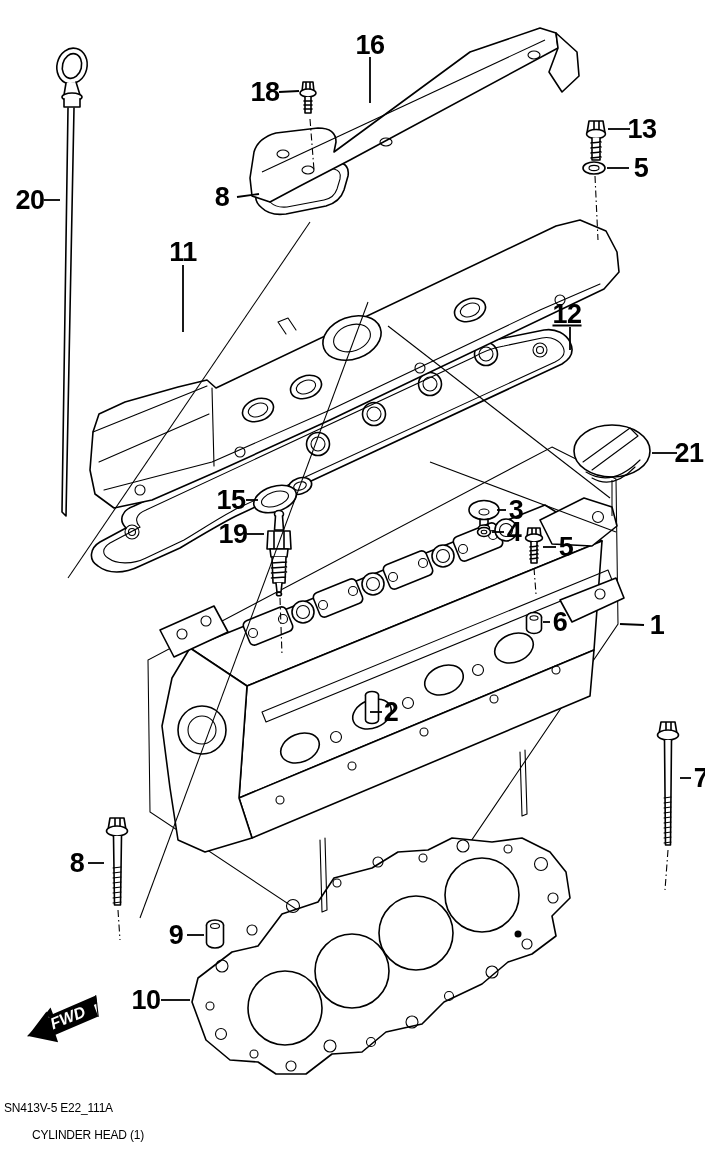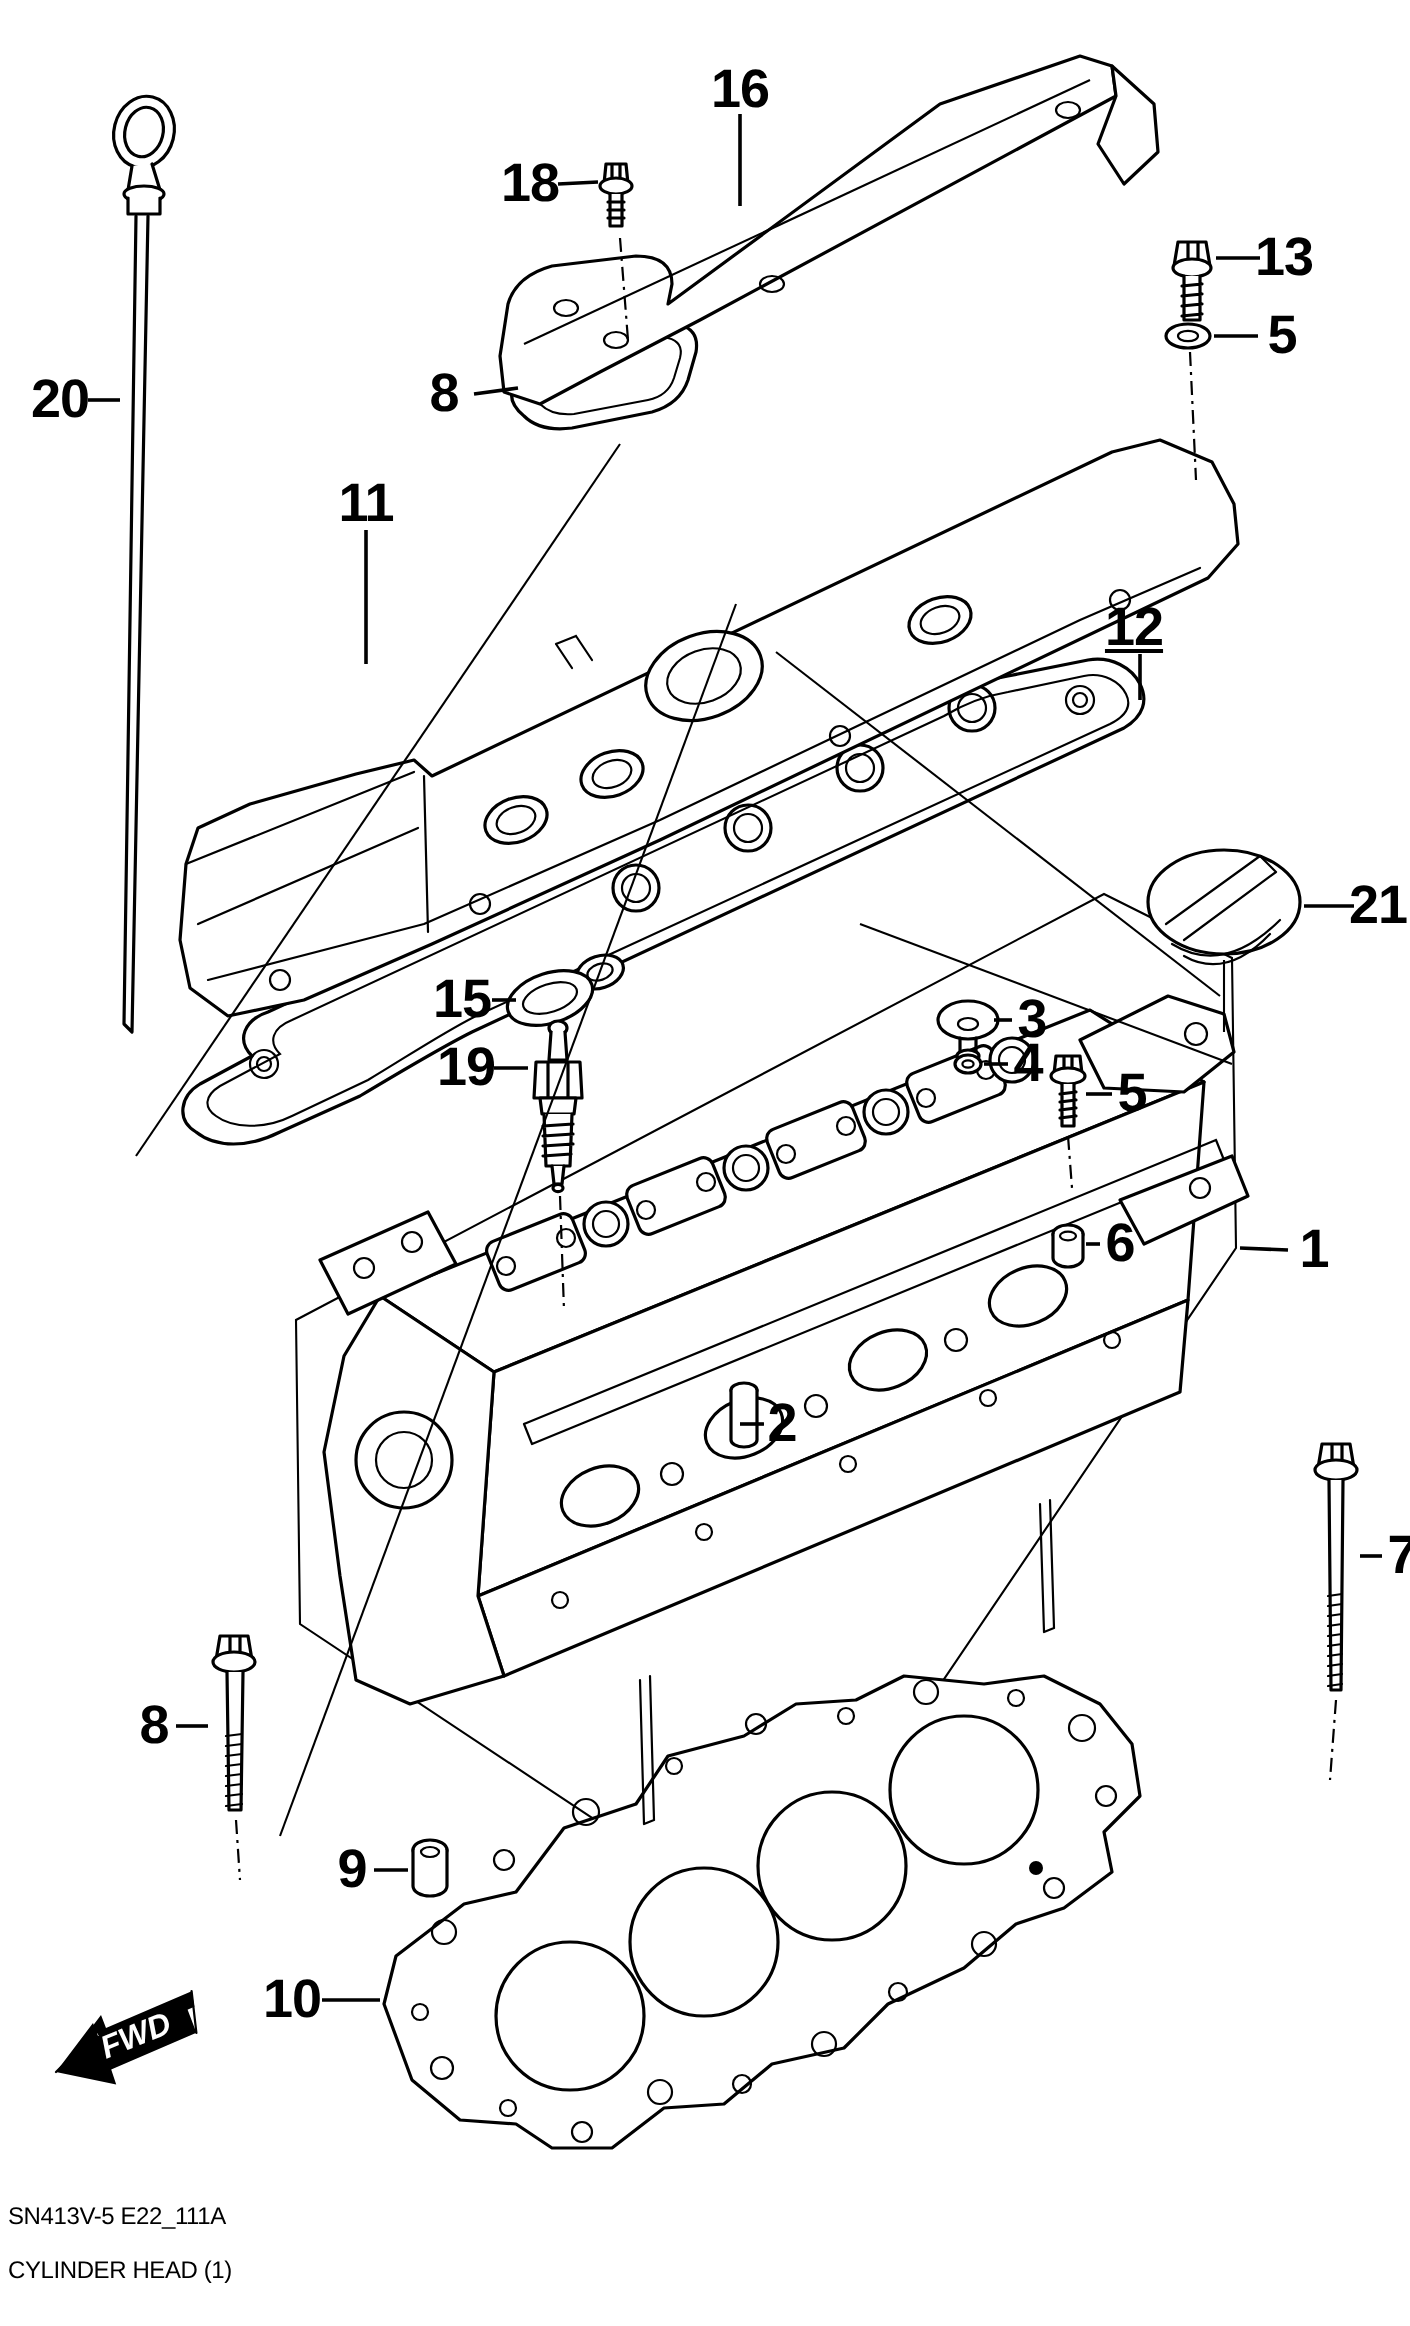--- a/index.html
+++ b/index.html
@@ -3,21 +3,21 @@
 <meta charset="utf-8">
 <style>
   html,body{margin:0;padding:0;background:#fff;}
   #stage{position:relative;width:705px;height:1163px;background:#fff;overflow:hidden;
          font-family:"Liberation Sans",sans-serif;color:#000;}
   #art{position:absolute;left:0;top:0;}
   .page-title{position:absolute;left:6px;top:4px;font-size:31px;font-weight:bold;
               letter-spacing:-1px;-webkit-text-stroke:1.3px #000;}
   .footer-line{position:absolute;left:4px;font-size:12px;letter-spacing:-0.2px;}
   #footer-code{top:1101px;}
-  #footer-caption{top:1128px;}
+  #footer-caption{top:1128px;margin-left:28px;}
   .callout{position:absolute;transform:translate(-50%,-50%);font-size:27px;font-weight:bold;
            letter-spacing:-0.5px;line-height:1;white-space:nowrap;}
   
   .s  {stroke:#000;fill:none;stroke-width:1.6;stroke-linejoin:round;stroke-linecap:round;}
   .sw {stroke:#000;fill:#fff;stroke-width:1.6;stroke-linejoin:round;stroke-linecap:round;}
   .d  {stroke:#000;fill:none;stroke-width:1.1;stroke-linejoin:round;stroke-linecap:round;}
   .thin{stroke:#000;fill:none;stroke-width:1.05;}
   .dash{stroke:#000;fill:none;stroke-width:1.1;stroke-dasharray:7 3 1.5 3;}
   .leader{stroke:#000;stroke-width:1.8;}
   .blk{fill:#000;stroke:none;}

